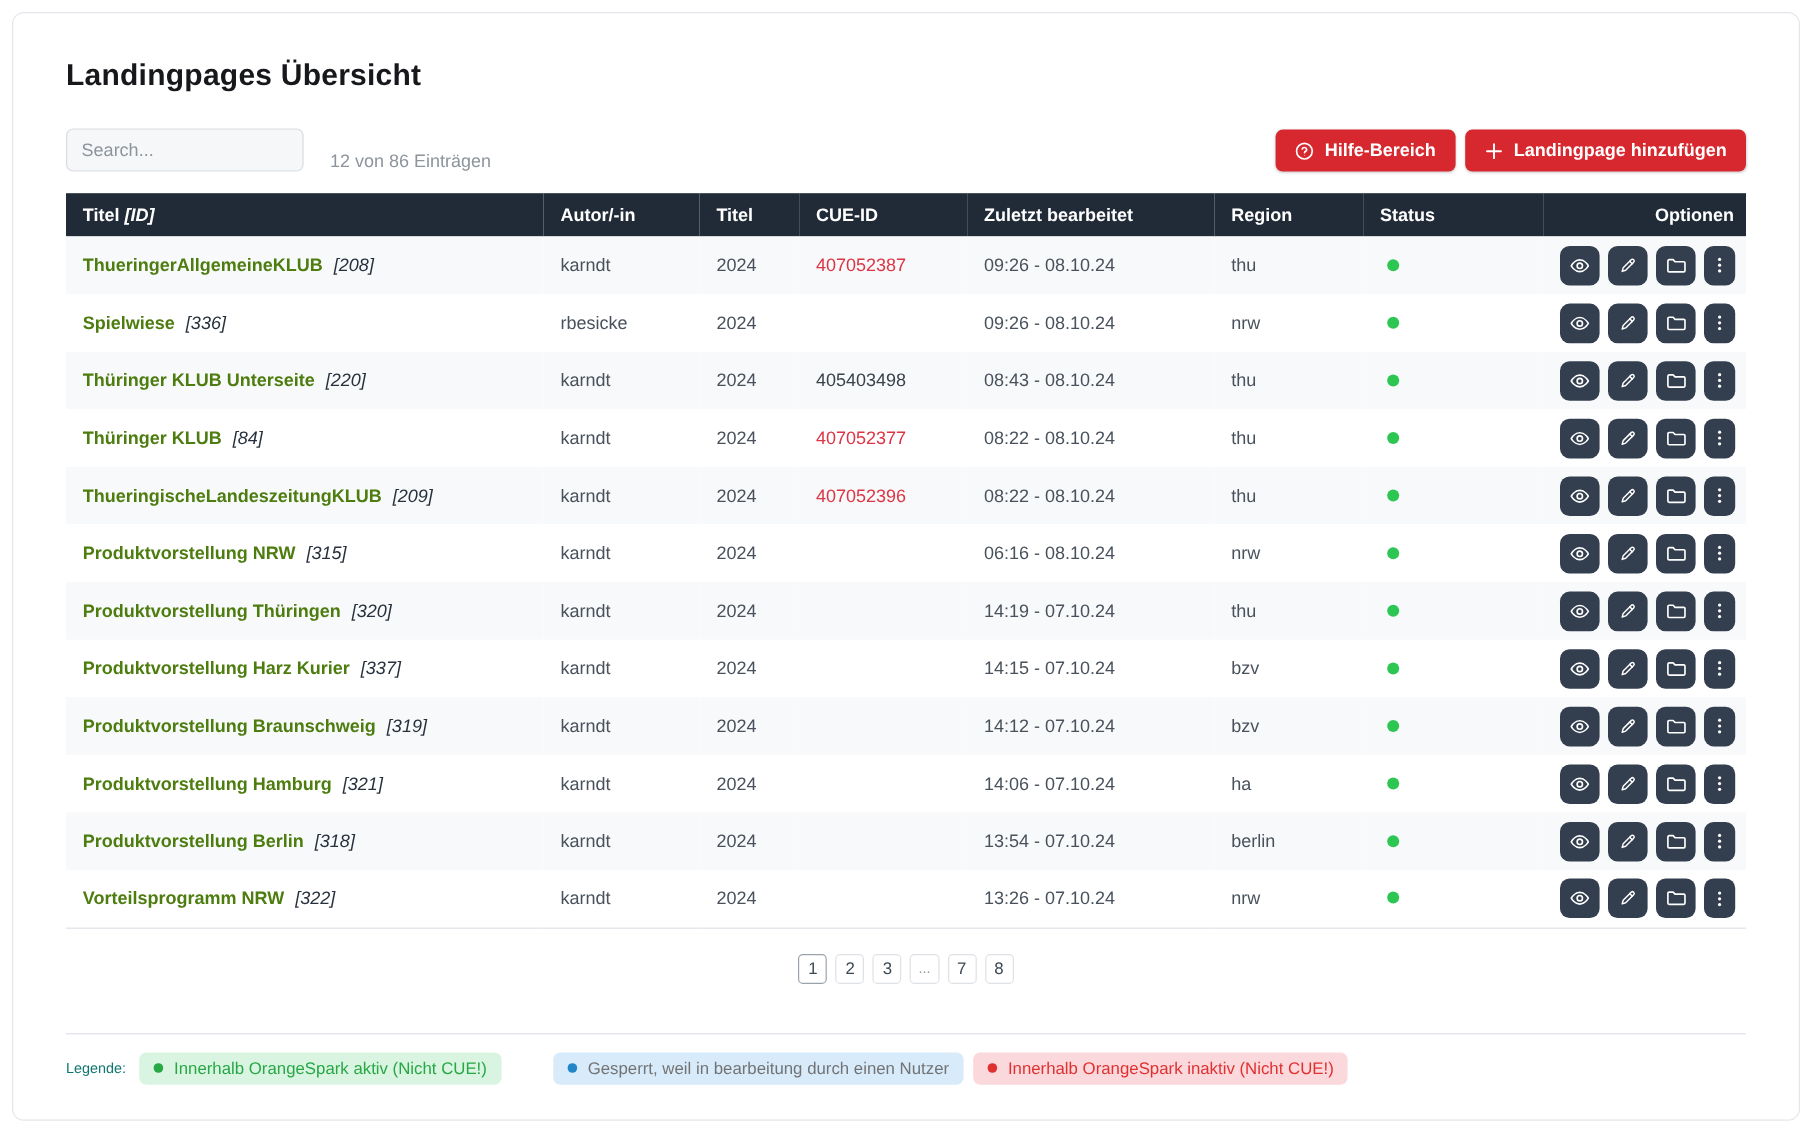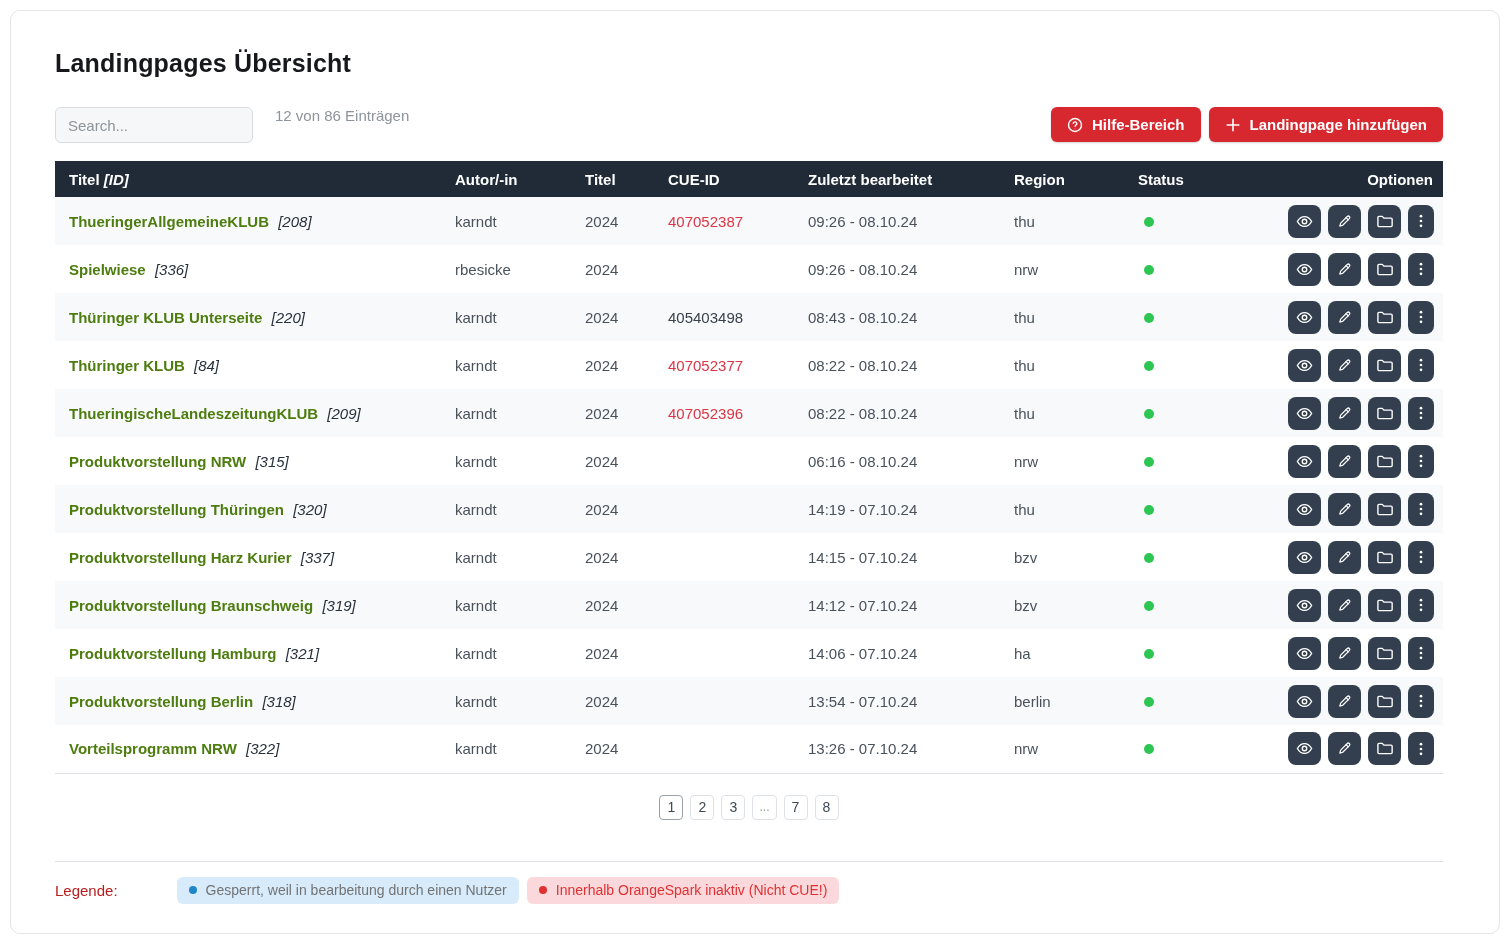--- a/index.html
+++ b/index.html
@@ -7,26 +7,26 @@
   body {
     font-family: "Liberation Sans", "DejaVu Sans", sans-serif;
     width: 1510px; height: 944px; overflow: hidden;
     color:#2b3440;
   }
   .card {
     margin: 10px; height: 924px;
     background:#ffffff;
     border: 1px solid #e3e6ea;
     border-radius: 10px;
-    padding: 38px 56px 0 44px;
+    padding: 38px 44px 0 44px;
   }
   .page-title { font-size: 25px; font-weight: 700; color:#16181b; letter-spacing:.2px; }
 
   
-  .toolbar { margin-top: 29px; display:flex; align-items:flex-start; }
+  .toolbar { margin-top: 29px; display:flex; align-items:flex-end; }
   .search-input {
     width: 198px; height: 36px;
     background:#f6f7f8; border:1px solid #d8dce0; border-radius:6px;
     padding: 0 12px; font-size: 15px; color:#2b3440;
     font-family: inherit; outline:none;
   }
   .search-input::placeholder { color:#8d949c; }
   .entries-count { margin-left: 22px; font-size: 15px; color:#8d949c; }
   .toolbar-spacer { flex:1; }
   .btn-red {
@@ -74,21 +74,21 @@
     background:#fff; border:1px solid #dee2e6; border-radius:4px;
     font-family:inherit; font-size:14px; color:#3d4854; cursor:pointer;
     display:flex; align-items:center; justify-content:center;
   }
   .page-btn.active { border-color:#9aa3ac; }
   .page-btn.ellipsis { color:#8d949c; font-size:12px; }
 
   
   .divider { margin-top:41px; border:none; border-top:1px solid #dee2e6; }
   .legend { margin-top:15px; display:flex; align-items:center; }
-  .legend-label { font-size:15px; color:#b91c1c; margin-right:16px; }
+  .legend-label { font-size:12px; color:#0f766e; margin-right:3px; }
   .pill {
     display:flex; align-items:center; gap:9px; margin-left:8px;
     height:27px; padding:0 12px; border-radius:6px; font-size:14px; white-space:nowrap;
   }
   .pill .dot { width:8px; height:8px; border-radius:50%; }
   .pill-green { background:#d9f5e2; color:#28a745; } .pill-green .dot { background:#28a745; }
   .pill-blue  { background:#d7ebfb; color:#737373;margin-left:43px; } .pill-blue  .dot { background:#2086c7; }
   .pill-red   { background:#fbd8dc; color:#e03131;text-align:right; } .pill-red   .dot { background:#e03131; }
 </style>
 </head>
@@ -802,20 +802,24 @@
     <button class="page-btn">7</button>
 
     <button class="page-btn">8</button>
   </div>
 
   <hr class="divider">
 
   <div class="legend">
     <span class="legend-label">Legende:</span>
     <span id="legend-items" style="display:flex;">
+    <span class="pill pill-green">
+      <span class="dot"></span>
+      <span>Innerhalb OrangeSpark aktiv (Nicht CUE!)</span>
+    </span>
 
     <span class="pill pill-blue">
       <span class="dot"></span>
       <span>Gesperrt, weil in bearbeitung durch einen Nutzer</span>
     </span>
 
     <span class="pill pill-red">
       <span class="dot"></span>
       <span>Innerhalb OrangeSpark inaktiv (Nicht CUE!)</span>
     </span>

